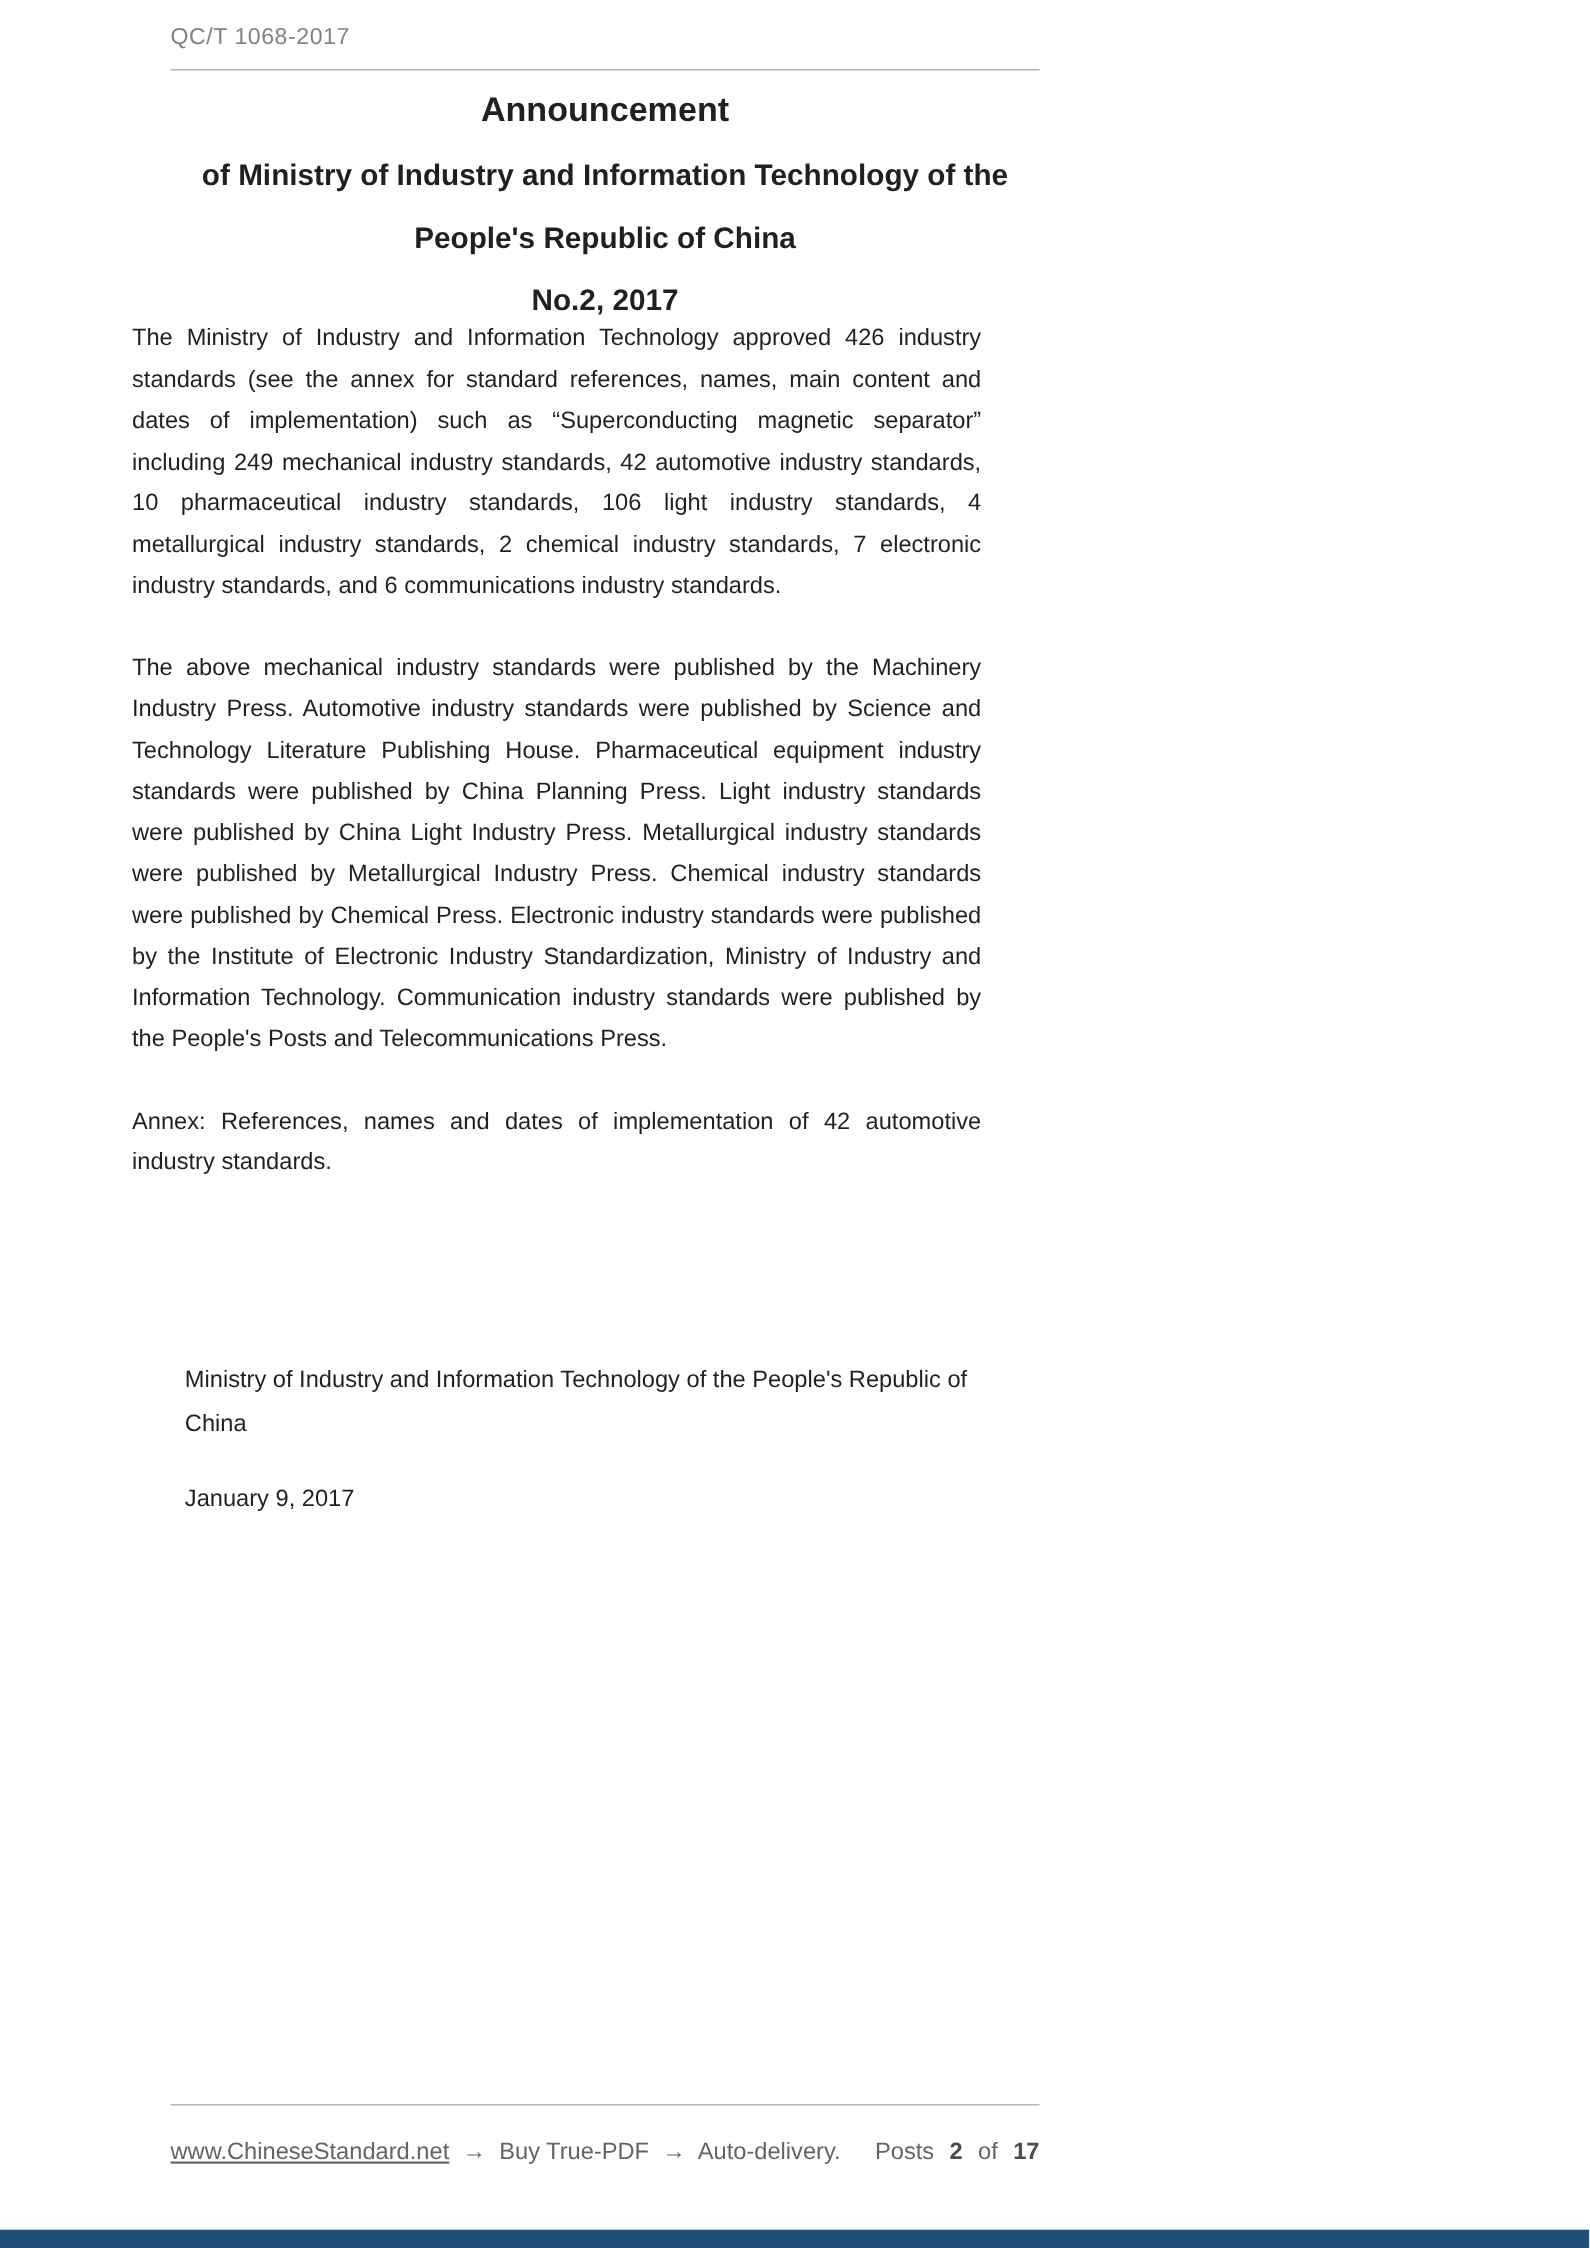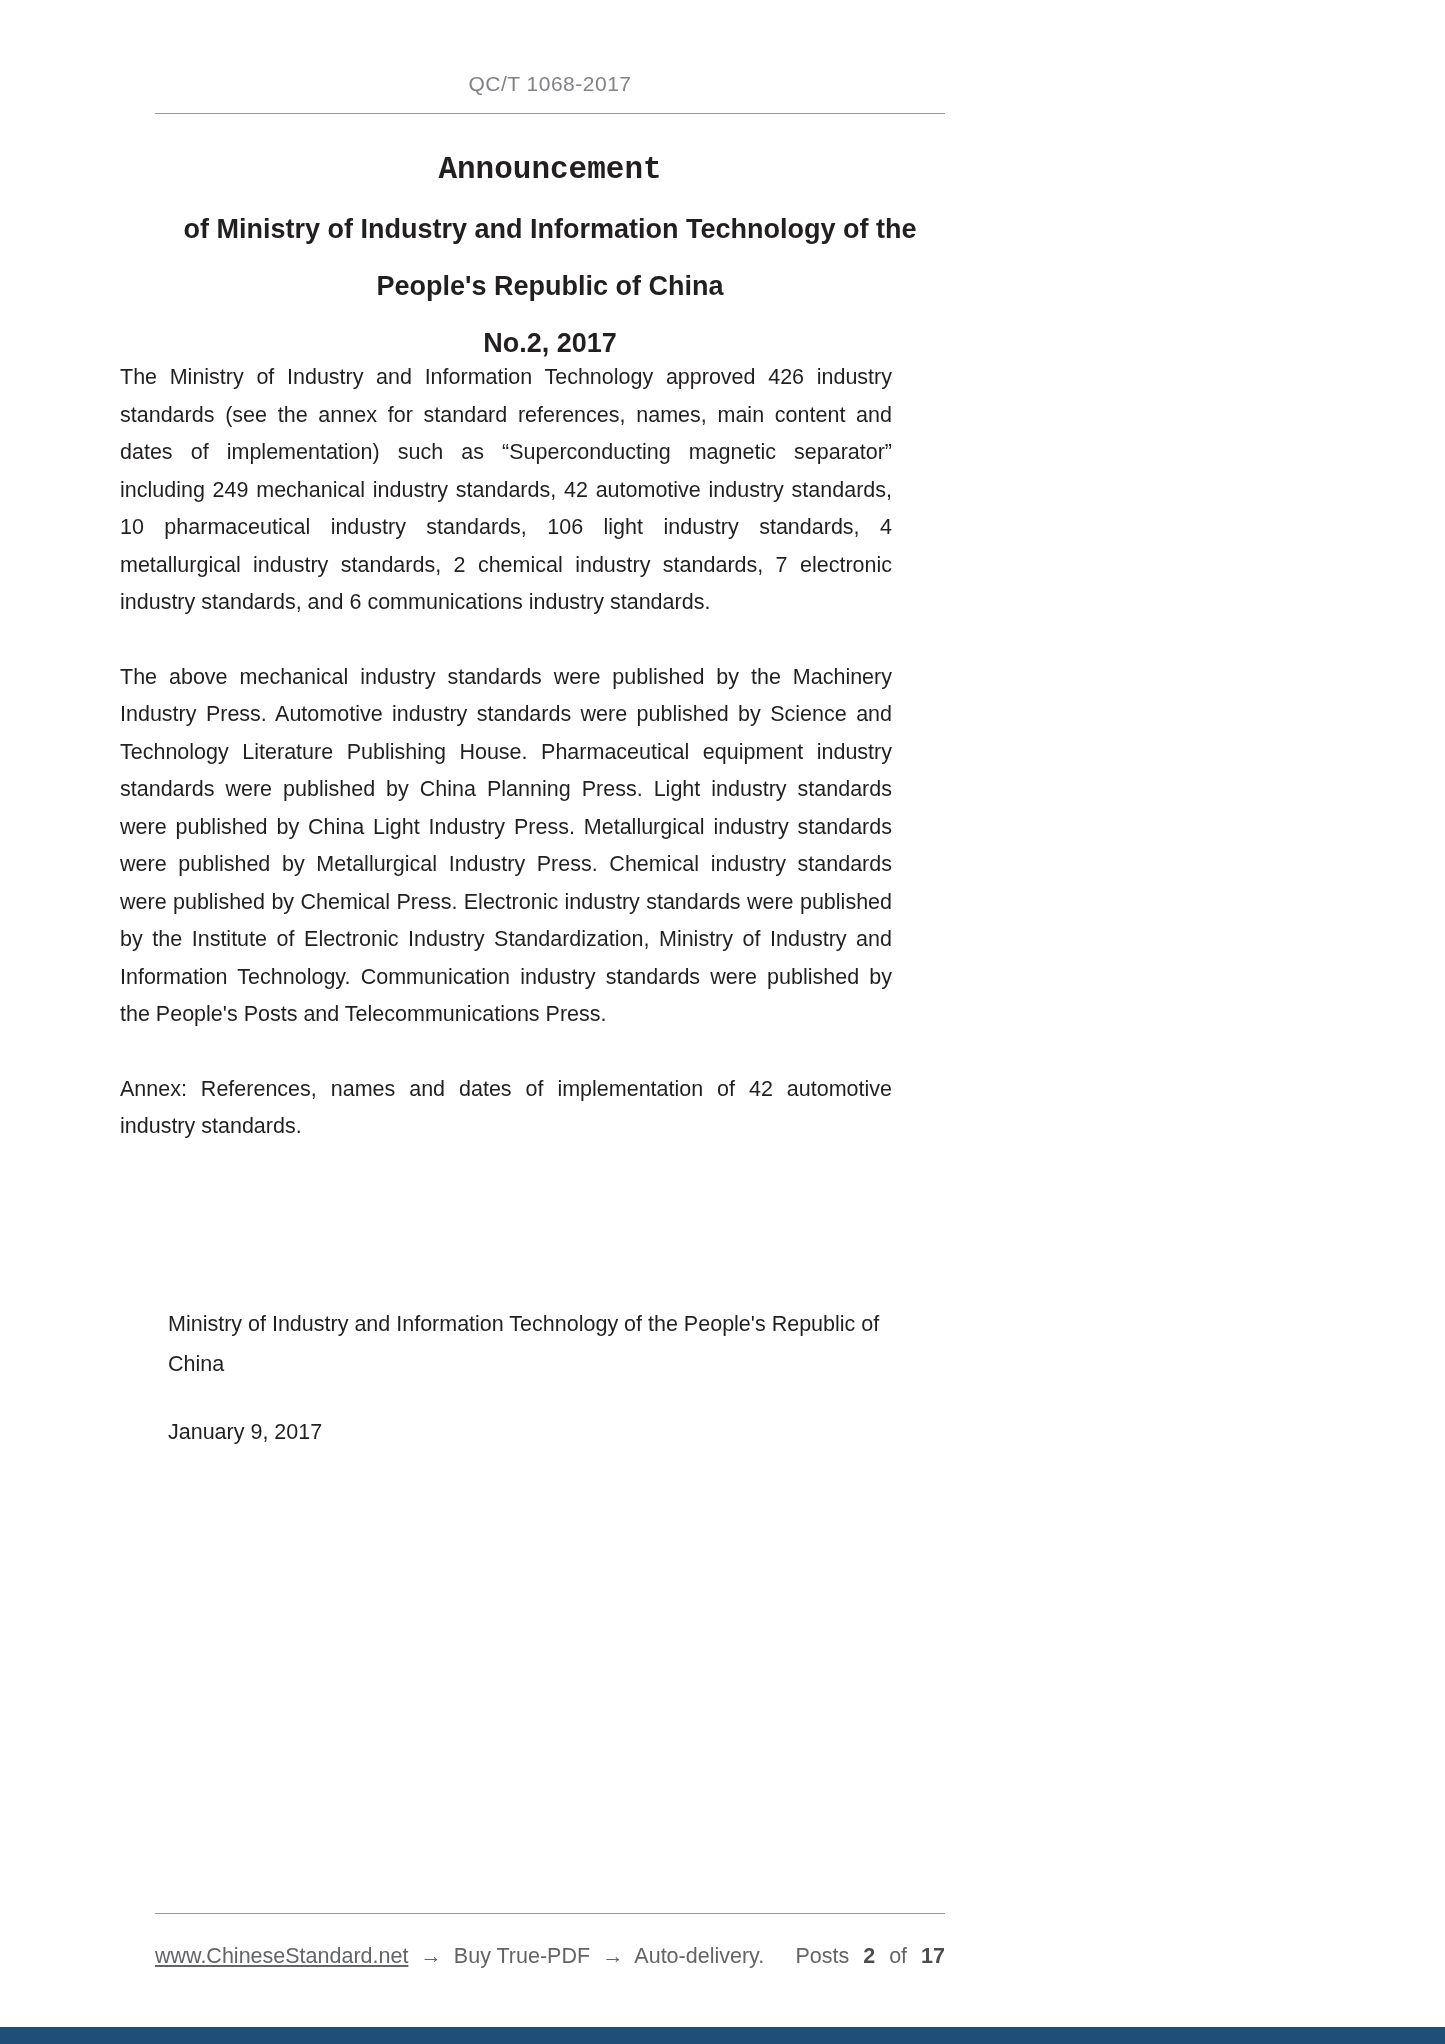--- a/index.html
+++ b/index.html
@@ -10,24 +10,23 @@
   .page {
     position: relative;
     width: 1445px;
     height: 2044px;
     background: #ffffff;
     font-family: "Liberation Sans", sans-serif;
     color: #221f20;
     overflow: hidden;
   }
   .doc-header {
-    padding-top: 72px;
+    padding-top: 22px;
     width: 790px;
     margin-left: 155px;
-    text-align: center;
   }
   .standard-code {
     font-size: 21px;
     color: #808285;
     letter-spacing: 0.5px;
   }
   .rule {
     width: 790px;
     margin-left: 155px;
     border: none;
@@ -35,24 +34,23 @@
     margin-top: 17px;
     margin-bottom: 0;
   }
   .title-block {
     width: 790px;
     margin-left: 155px;
     text-align: center;
     font-weight: 700;
   }
   .title-main {
-    margin-top: 38px;
+    margin-top: 18px;
     font-size: 31px;
     line-height: 36px;
-    font-family: Liberation Mono, monospace;
   }
   .title-sub {
     margin-top: 25px;
     font-size: 27px;
     line-height: 32px;
   }
   .body-col {
     width: 772px;
     margin-left: 120px;
   }

